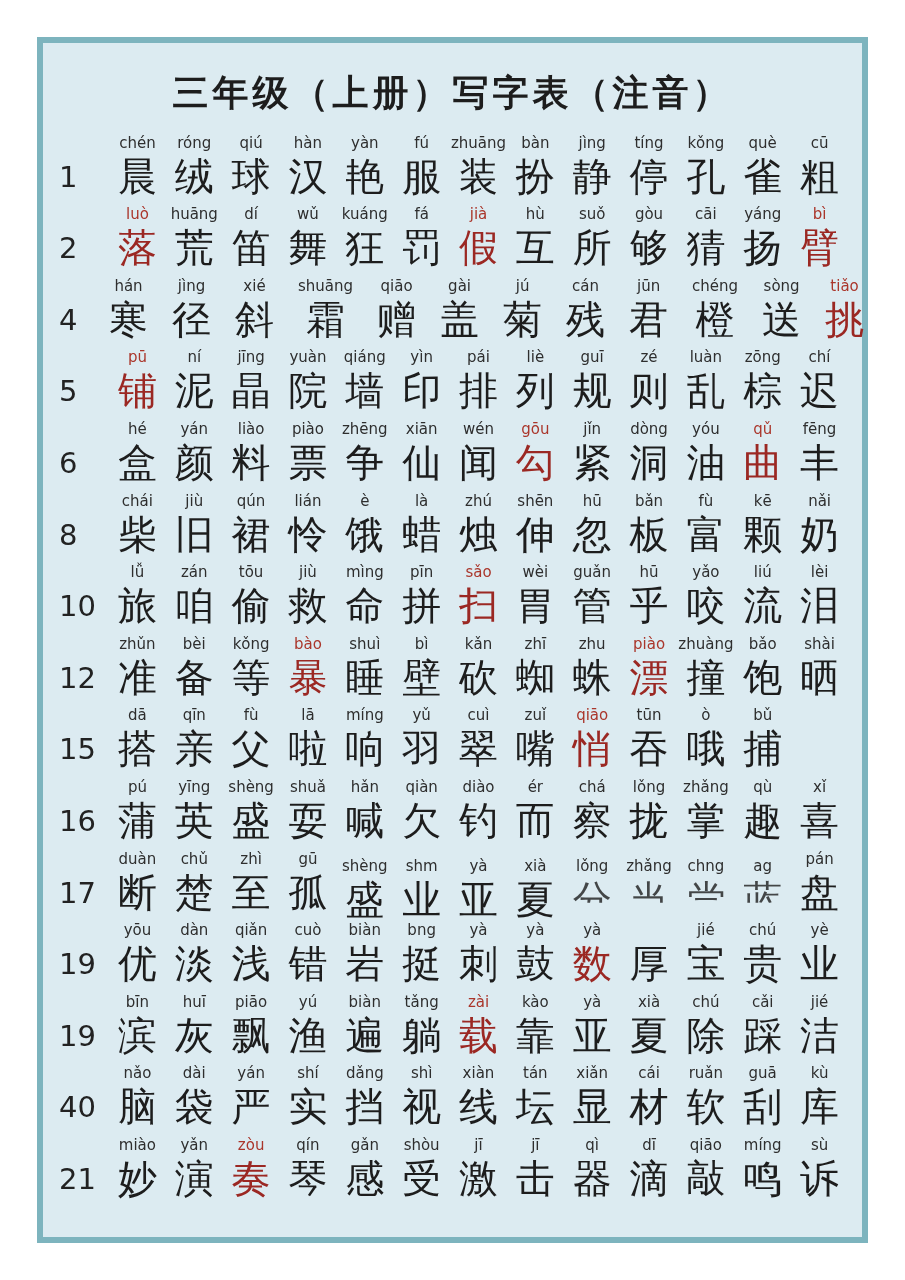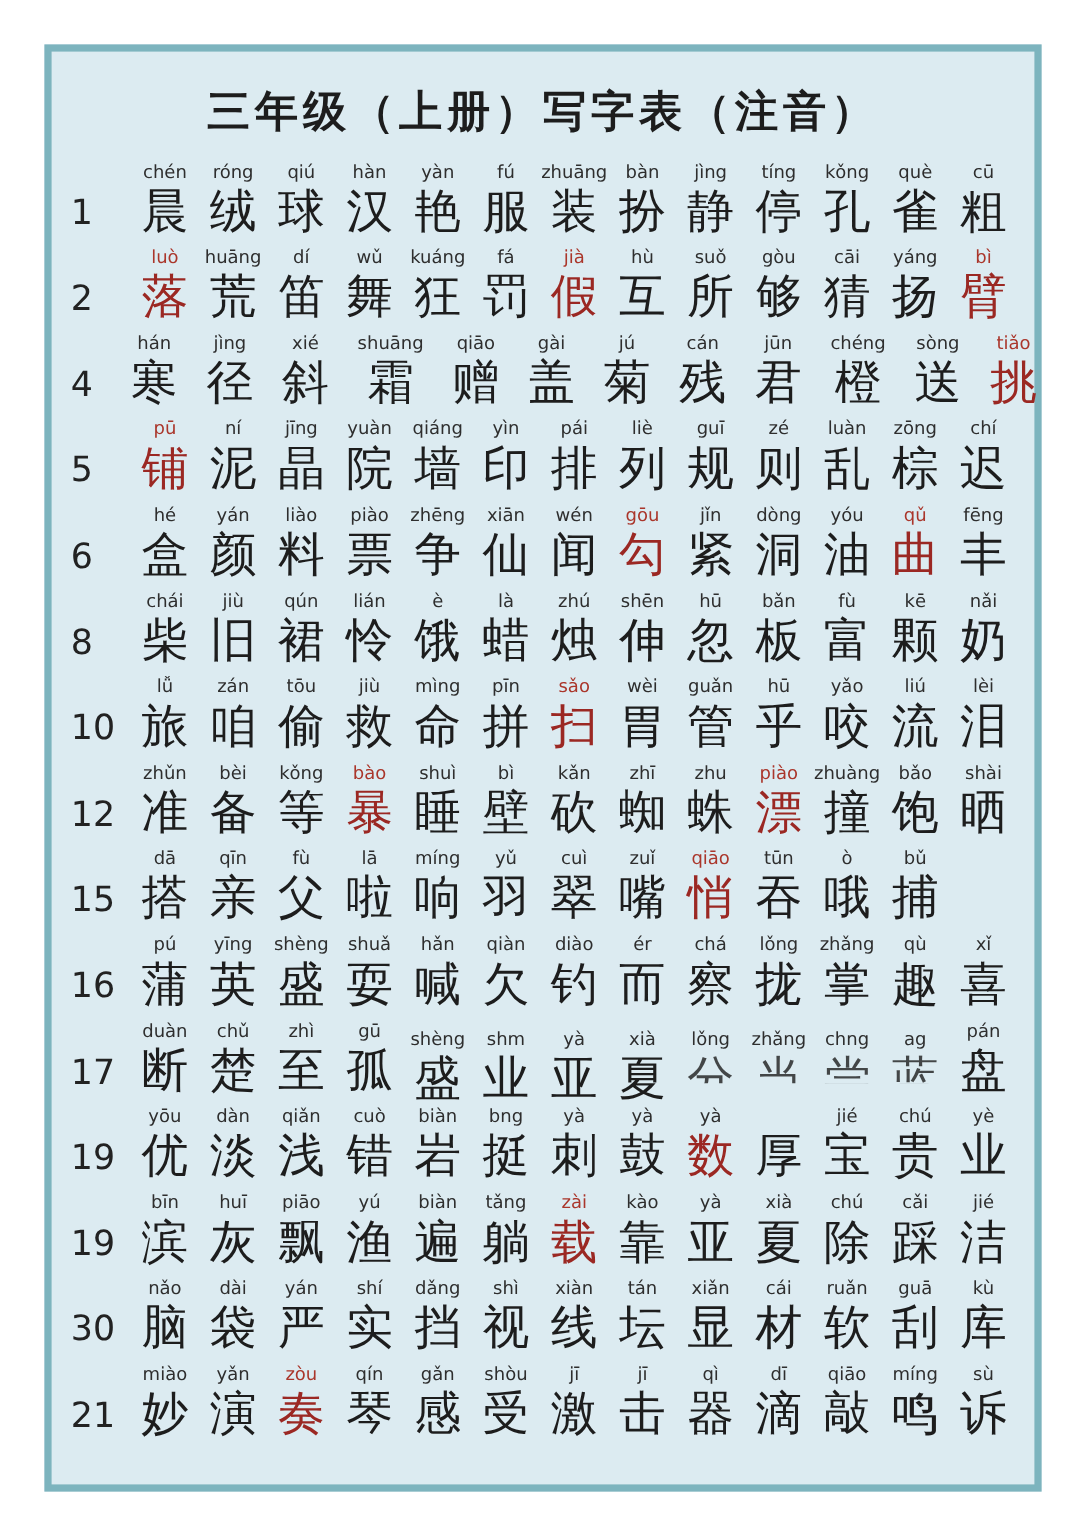--- a/index.html
+++ b/index.html
@@ -781,21 +781,21 @@
               <div class="py">cǎi</div>
               <div class="ch">踩</div>
             </div>
             <div class="cell">
               <div class="py">jié</div>
               <div class="ch">洁</div>
             </div>
           </div>
         </div>
         <div class="row">
-          <div class="rownum">30</div>
+          <div class="rownum">40</div>
           <div class="cells cols13">
             <div class="cell">
               <div class="py">nǎo</div>
               <div class="ch">脑</div>
             </div>
             <div class="cell">
               <div class="py">dài</div>
               <div class="ch">袋</div>
             </div>
             <div class="cell">

